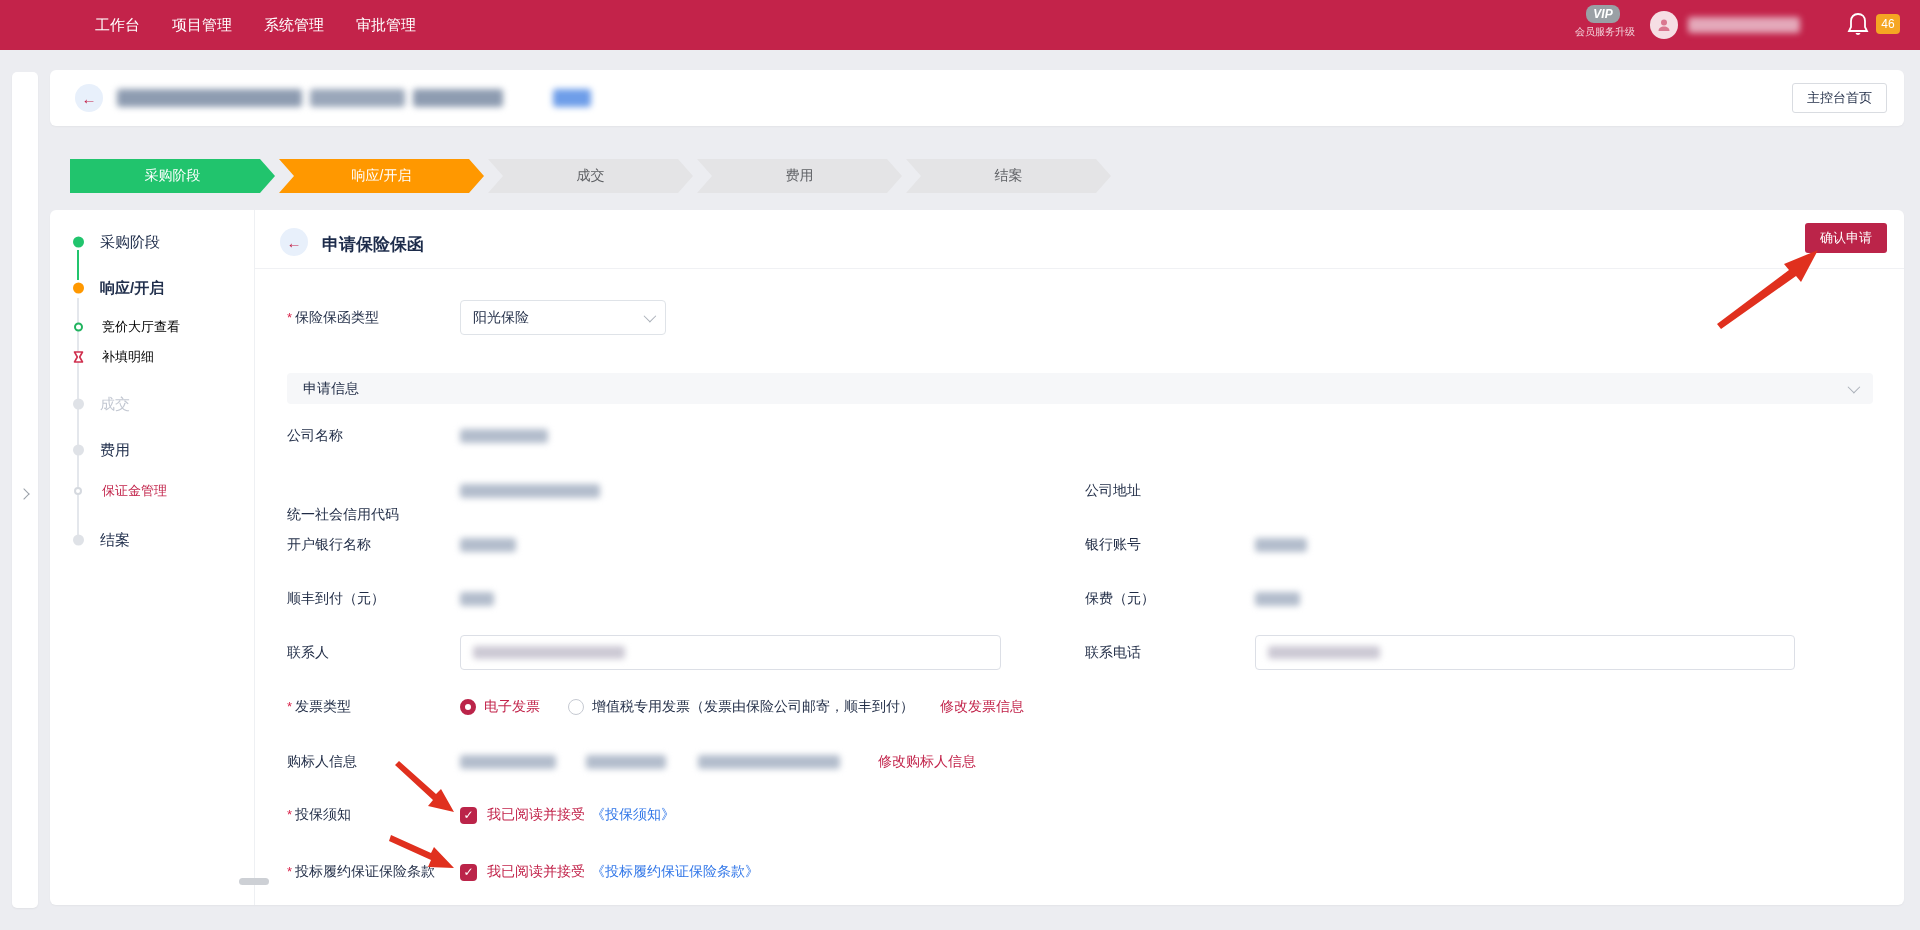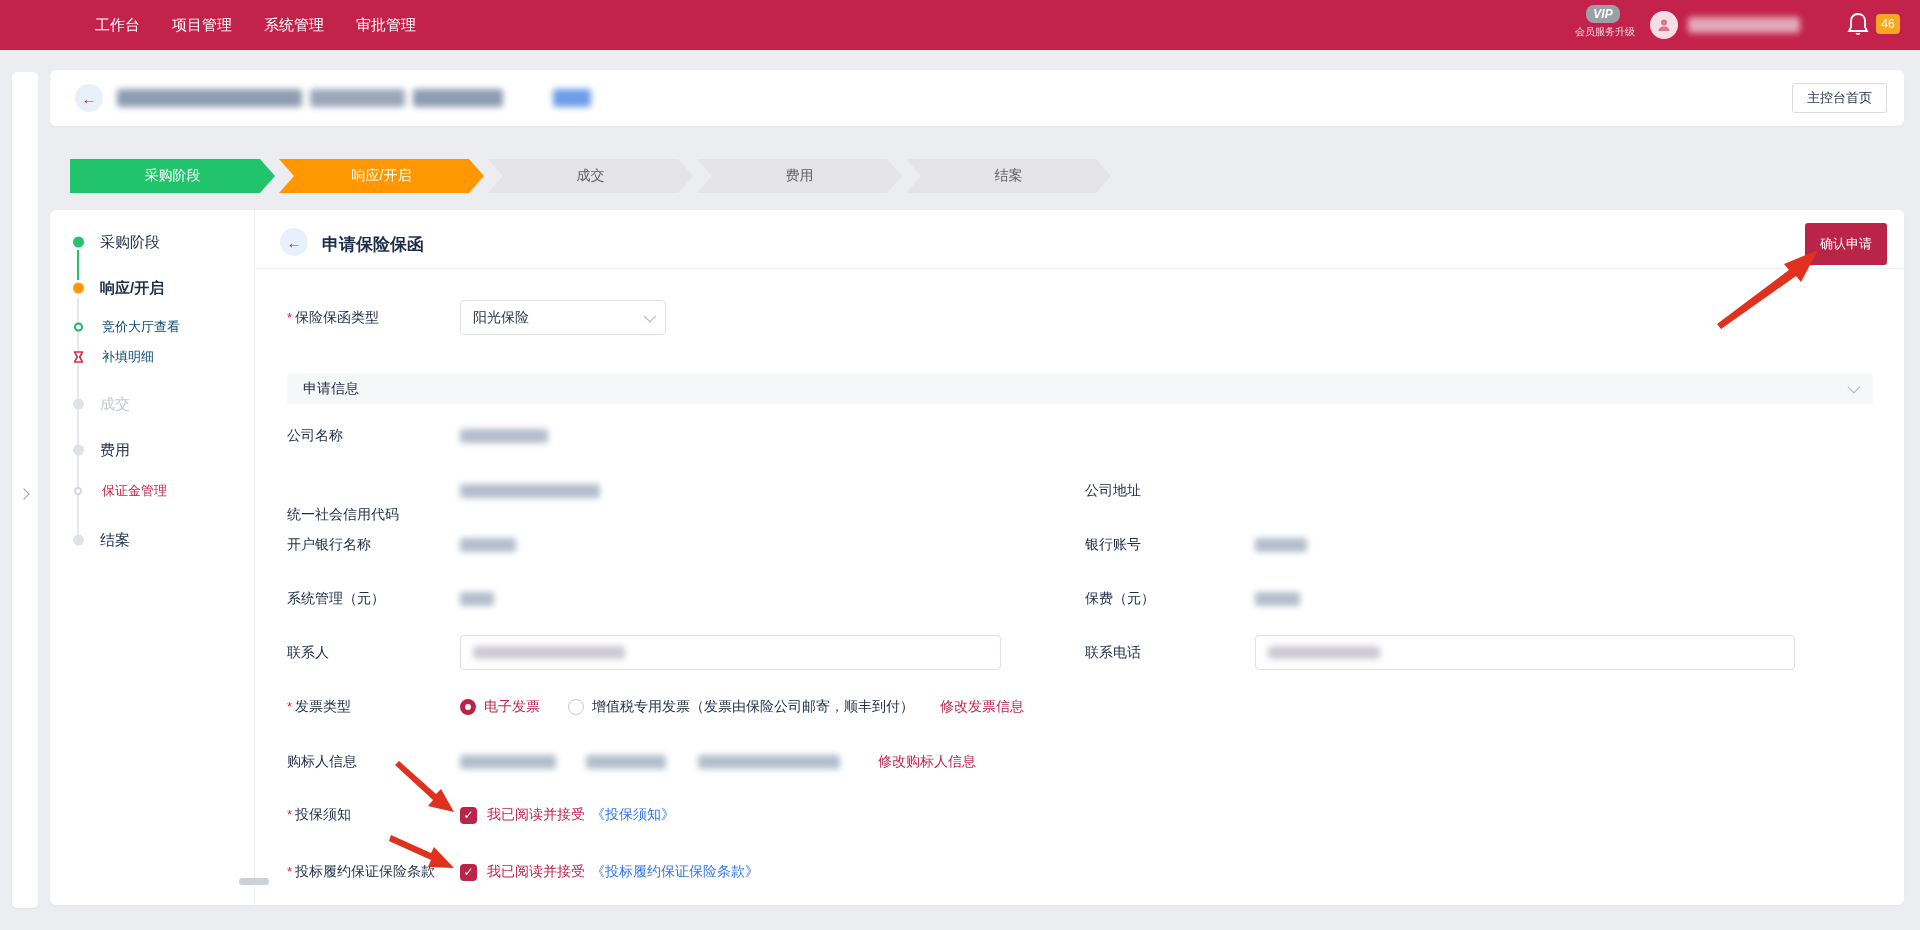--- a/index.html
+++ b/index.html
@@ -53,29 +53,29 @@
   
   .content-card { position:absolute; left:50px; top:210px; width:1854px; height:695px; background:#fff;
     border-radius:6px; box-shadow:0 1px 2px rgba(0,0,0,.04); }
   
   .timeline { position:absolute; left:0; top:0; width:205px; height:695px; border-right:1px solid #eef0f3; }
   .tl-line-gray { position:absolute; left:27px; top:88px; width:2px; height:244px; background:#e4e7ec; }
   .tl-line-green { position:absolute; left:27px; top:40px; width:2px; height:30px; background:#21c46d; }
   .tl-dot { position:absolute; width:11px; height:11px; border-radius:50%; left:23px; transform:translateY(-50%); }
   .tl-label { position:absolute; left:50px; transform:translateY(-50%); white-space:nowrap; cursor:pointer; }
   .tl-main { font-size:15px; color:#22304d; }
-  .tl-sub { font-size:13px; color:#0c4a6e; left:52px; }
+  .tl-sub { font-size:13px; color:#000000; left:52px; }
   .tl-icon { position:absolute; left:22px; transform:translateY(-50%); width:13px; height:13px; }
   .hscroll-thumb { position:absolute; left:189px; bottom:20px; width:30px; height:7px; background:#cdd0d5; border-radius:4px; }
   
   .panel { position:absolute; left:205px; top:0; width:1649px; height:695px; }
   .panel-head-divider { position:absolute; left:0; top:58px; width:1649px; height:1px; background:#f0f1f4; }
   .panel .back-circle { position:absolute; left:25px; top:18px; }
   .page-title { position:absolute; left:67px; top:23px; font-size:17px; font-weight:bold; color:#1c2b4a; }
-  .confirm-btn { position:absolute; right:17px; top:13px; width:82px; height:42px; background:#bb2449;
+  .confirm-btn { position:absolute; right:17px; top:13px; width:82px; height:30px; background:#bb2449;
     color:#fff; font-size:13px; border:none; border-radius:3px; display:flex; align-items:center; justify-content:center; cursor:pointer; }
   .flabel { position:absolute; transform:translateY(-50%); font-size:14px; color:#1f2b45; white-space:nowrap; }
   .req { color:#d9234a; margin-right:3px; font-size:13px; }
   .fblur { position:absolute; transform:translateY(-50%); background:#b3bdcc; height:14px; filter:blur(3px); border-radius:3px; }
   .select-box { position:absolute; left:205px; top:90px; width:206px; height:35px; border:1px solid #dfe3e8;
     border-radius:4px; background:#fff; display:flex; align-items:center; padding:0 12px; cursor:pointer; }
   .select-box .val { flex:1; font-size:14px; color:#1f2b45; }
   .chev-down { width:9px; height:9px; border-right:1.6px solid #aab0b9; border-bottom:1.6px solid #aab0b9;
     transform:rotate(45deg) translateY(-2px); }
   .section-bar { position:absolute; left:32px; top:163px; width:1586px; height:31px; background:#f6f7f9;
@@ -214,21 +214,21 @@
 
     <div class="flabel" style="left:32px;top:281px;margin-top:24px;">统一社会信用代码</div>
     <div class="fblur" style="left:205px;top:281px;width:140px;"></div>
     <div class="flabel" style="left:830px;top:281px;">公司地址</div>
 
     <div class="flabel" style="left:32px;top:335px;">开户银行名称</div>
     <div class="fblur" style="left:205px;top:335px;width:56px;"></div>
     <div class="flabel" style="left:830px;top:335px;">银行账号</div>
     <div class="fblur" style="left:1000px;top:335px;width:52px;"></div>
 
-    <div class="flabel" style="left:32px;top:389px;">系统管理（元）</div>
+    <div class="flabel" style="left:32px;top:389px;">顺丰到付（元）</div>
     <div class="fblur" style="left:205px;top:389px;width:34px;"></div>
     <div class="flabel" style="left:830px;top:389px;">保费（元）</div>
     <div class="fblur" style="left:1000px;top:389px;width:45px;"></div>
 
     <div class="flabel" style="left:32px;top:443px;">联系人</div>
     <div class="input-box" style="left:205px;">
       <div class="input-blur" style="width:152px;"></div>
     </div>
     <div class="flabel" style="left:830px;top:443px;text-align:center;">联系电话</div>
     <div class="input-box" style="left:1000px;width:540px;">

